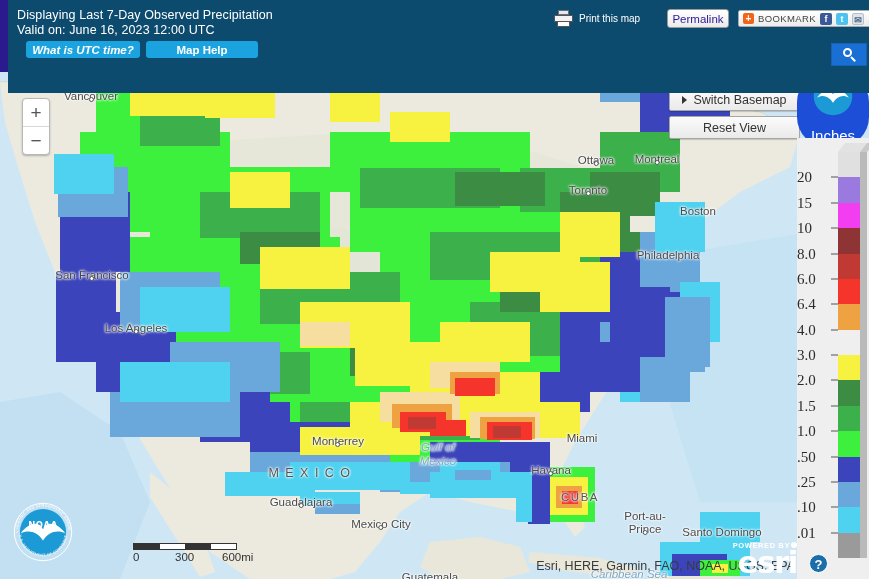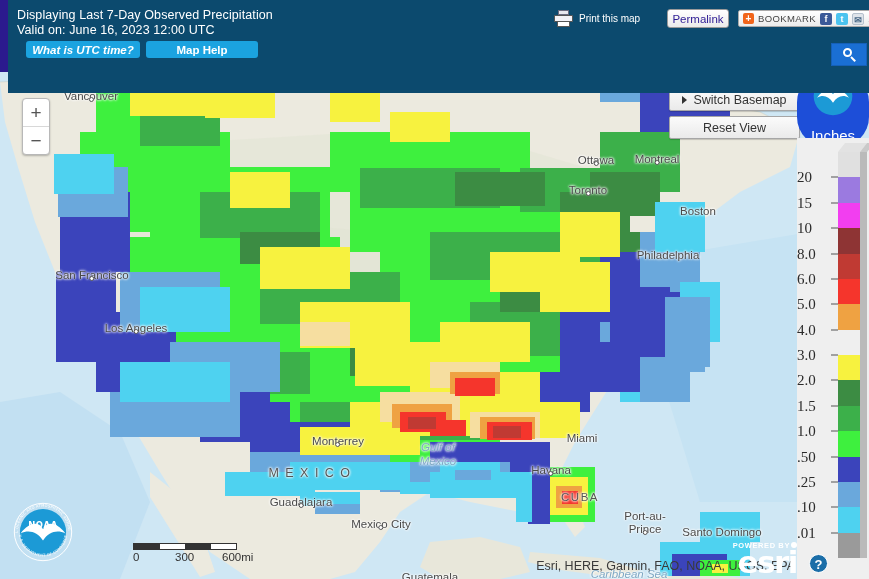--- a/index.html
+++ b/index.html
@@ -593,21 +593,21 @@
           </div>
           <div class="lg-tick" style="top: 101.5px;">
             <span class="val">8.0</span>
             <span class="dash"></span>
           </div>
           <div class="lg-tick" style="top: 126.875px;">
             <span class="val">6.0</span>
             <span class="dash"></span>
           </div>
           <div class="lg-tick" style="top: 152.25px;">
-            <span class="val">5.0</span>
+            <span class="val">6.4</span>
             <span class="dash"></span>
           </div>
           <div class="lg-tick" style="top: 177.625px;">
             <span class="val">4.0</span>
             <span class="dash"></span>
           </div>
           <div class="lg-tick" style="top: 203px;">
             <span class="val">3.0</span>
             <span class="dash"></span>
           </div>

